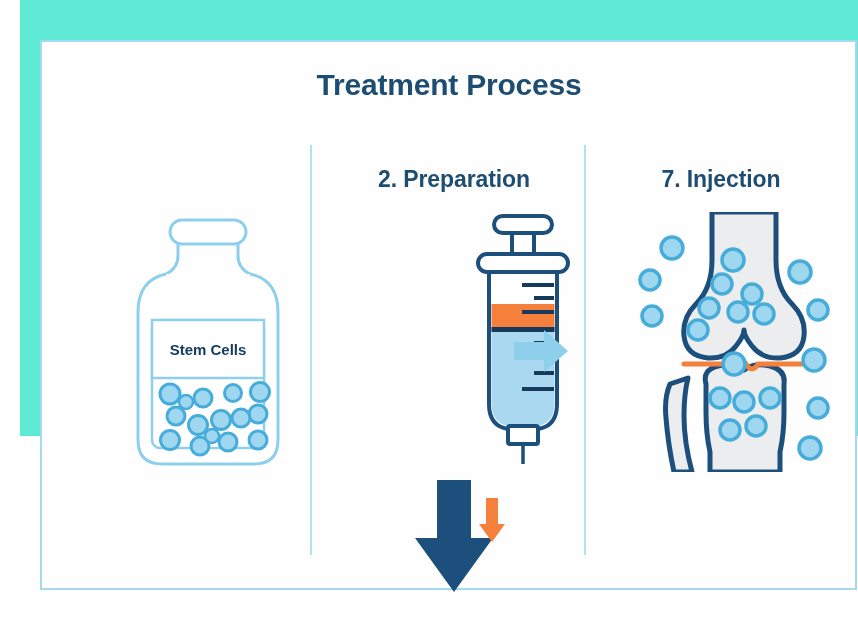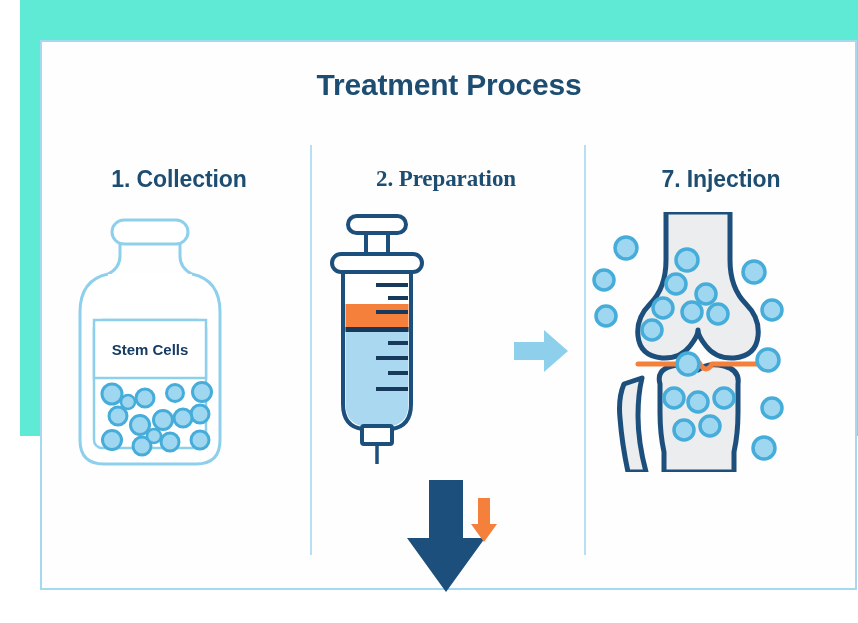--- a/index.html
+++ b/index.html
@@ -56,40 +56,40 @@
   }
   .divider.d1 { left: 290px; }
   .divider.d2 { left: 564px; }
 
   .panel {
     position: absolute;
     top: 150px;
     height: 400px;
   }
   .panel-1 { left: 30px;  width: 258px; }
-  .panel-2 { left: 292px; width: 268px; font-family: Liberation Serif, serif; }
+  .panel-2 { left: 300px; width: 268px; }
   .panel-3 { left: 568px; width: 266px; }
 
   .step-title {
     width: 100%;
     text-align: center;
     font-size: 23px;
     font-weight: bold;
     color: #1e4d72;
     margin-top: 16px;
     letter-spacing: -0.1px;
   }
 
   .art {
     position: absolute;
     left: 0;
     top: 62px;
     width: 100%;
     display: flex;
-    justify-content: flex-start;
+    justify-content: flex-end;
   }
 
   .arrow-connector {
     position: absolute;
     left: 494px;
     top: 328px;
     width: 56px;
     height: 46px;
   }
 
@@ -106,21 +106,20 @@
 <div id="infographic">
 
   <div class="frame"></div>
 
   <div class="title">Treatment Process</div>
 
   <div class="divider d1"></div>
   <div class="divider d2"></div>
 
   <div class="panel panel-1">
-    <div class="step-title">1. Collection</div>
     <div class="art">
       <svg width="200" height="270" viewBox="0 0 200 270">
 
         <rect x="62" y="8" width="76" height="24" rx="12" ry="12" fill="#ffffff" stroke="#8ed0ec" stroke-width="3"></rect>
 
         <path d="M70 32 L70 44 Q70 56 58 62 L58 62" fill="none" stroke="#8ed0ec" stroke-width="3"></path>
         <path d="M130 32 L130 44 Q130 56 142 62 L142 62" fill="none" stroke="#8ed0ec" stroke-width="3"></path>
 
         <path d="M58 62 Q30 68 30 100 L30 228 Q30 252 54 252 L146 252 Q170 252 170 228 L170 100 Q170 68 142 62" fill="#ffffff" stroke="#8ed0ec" stroke-width="3" stroke-linejoin="round"></path>
 

